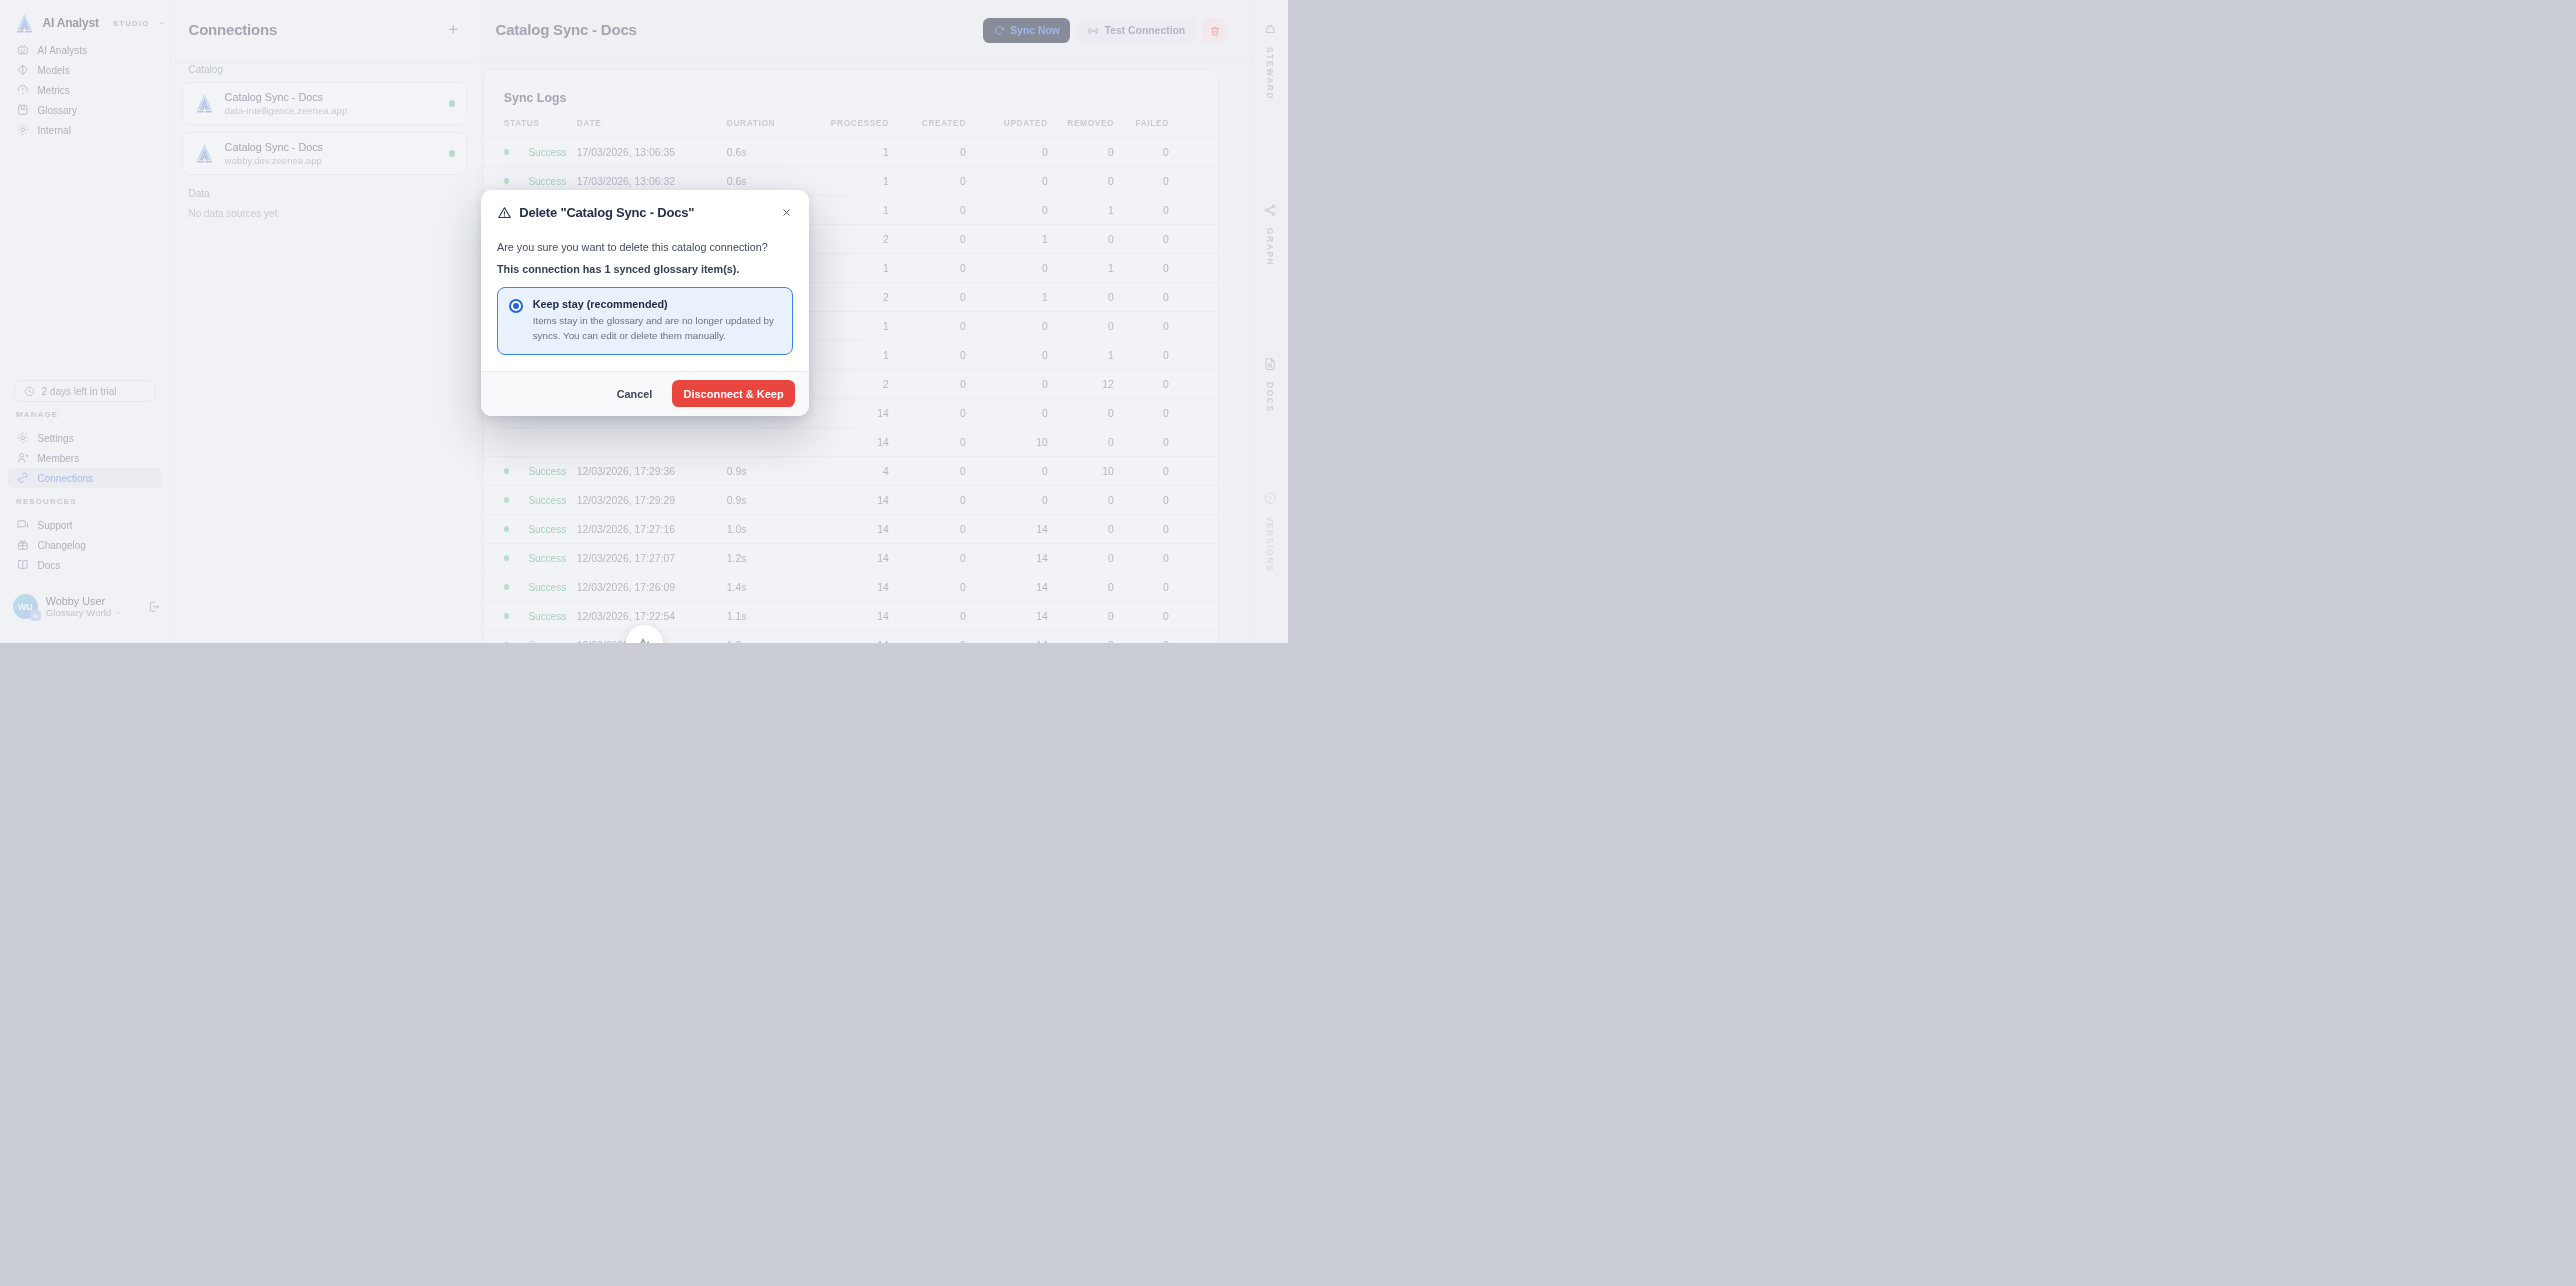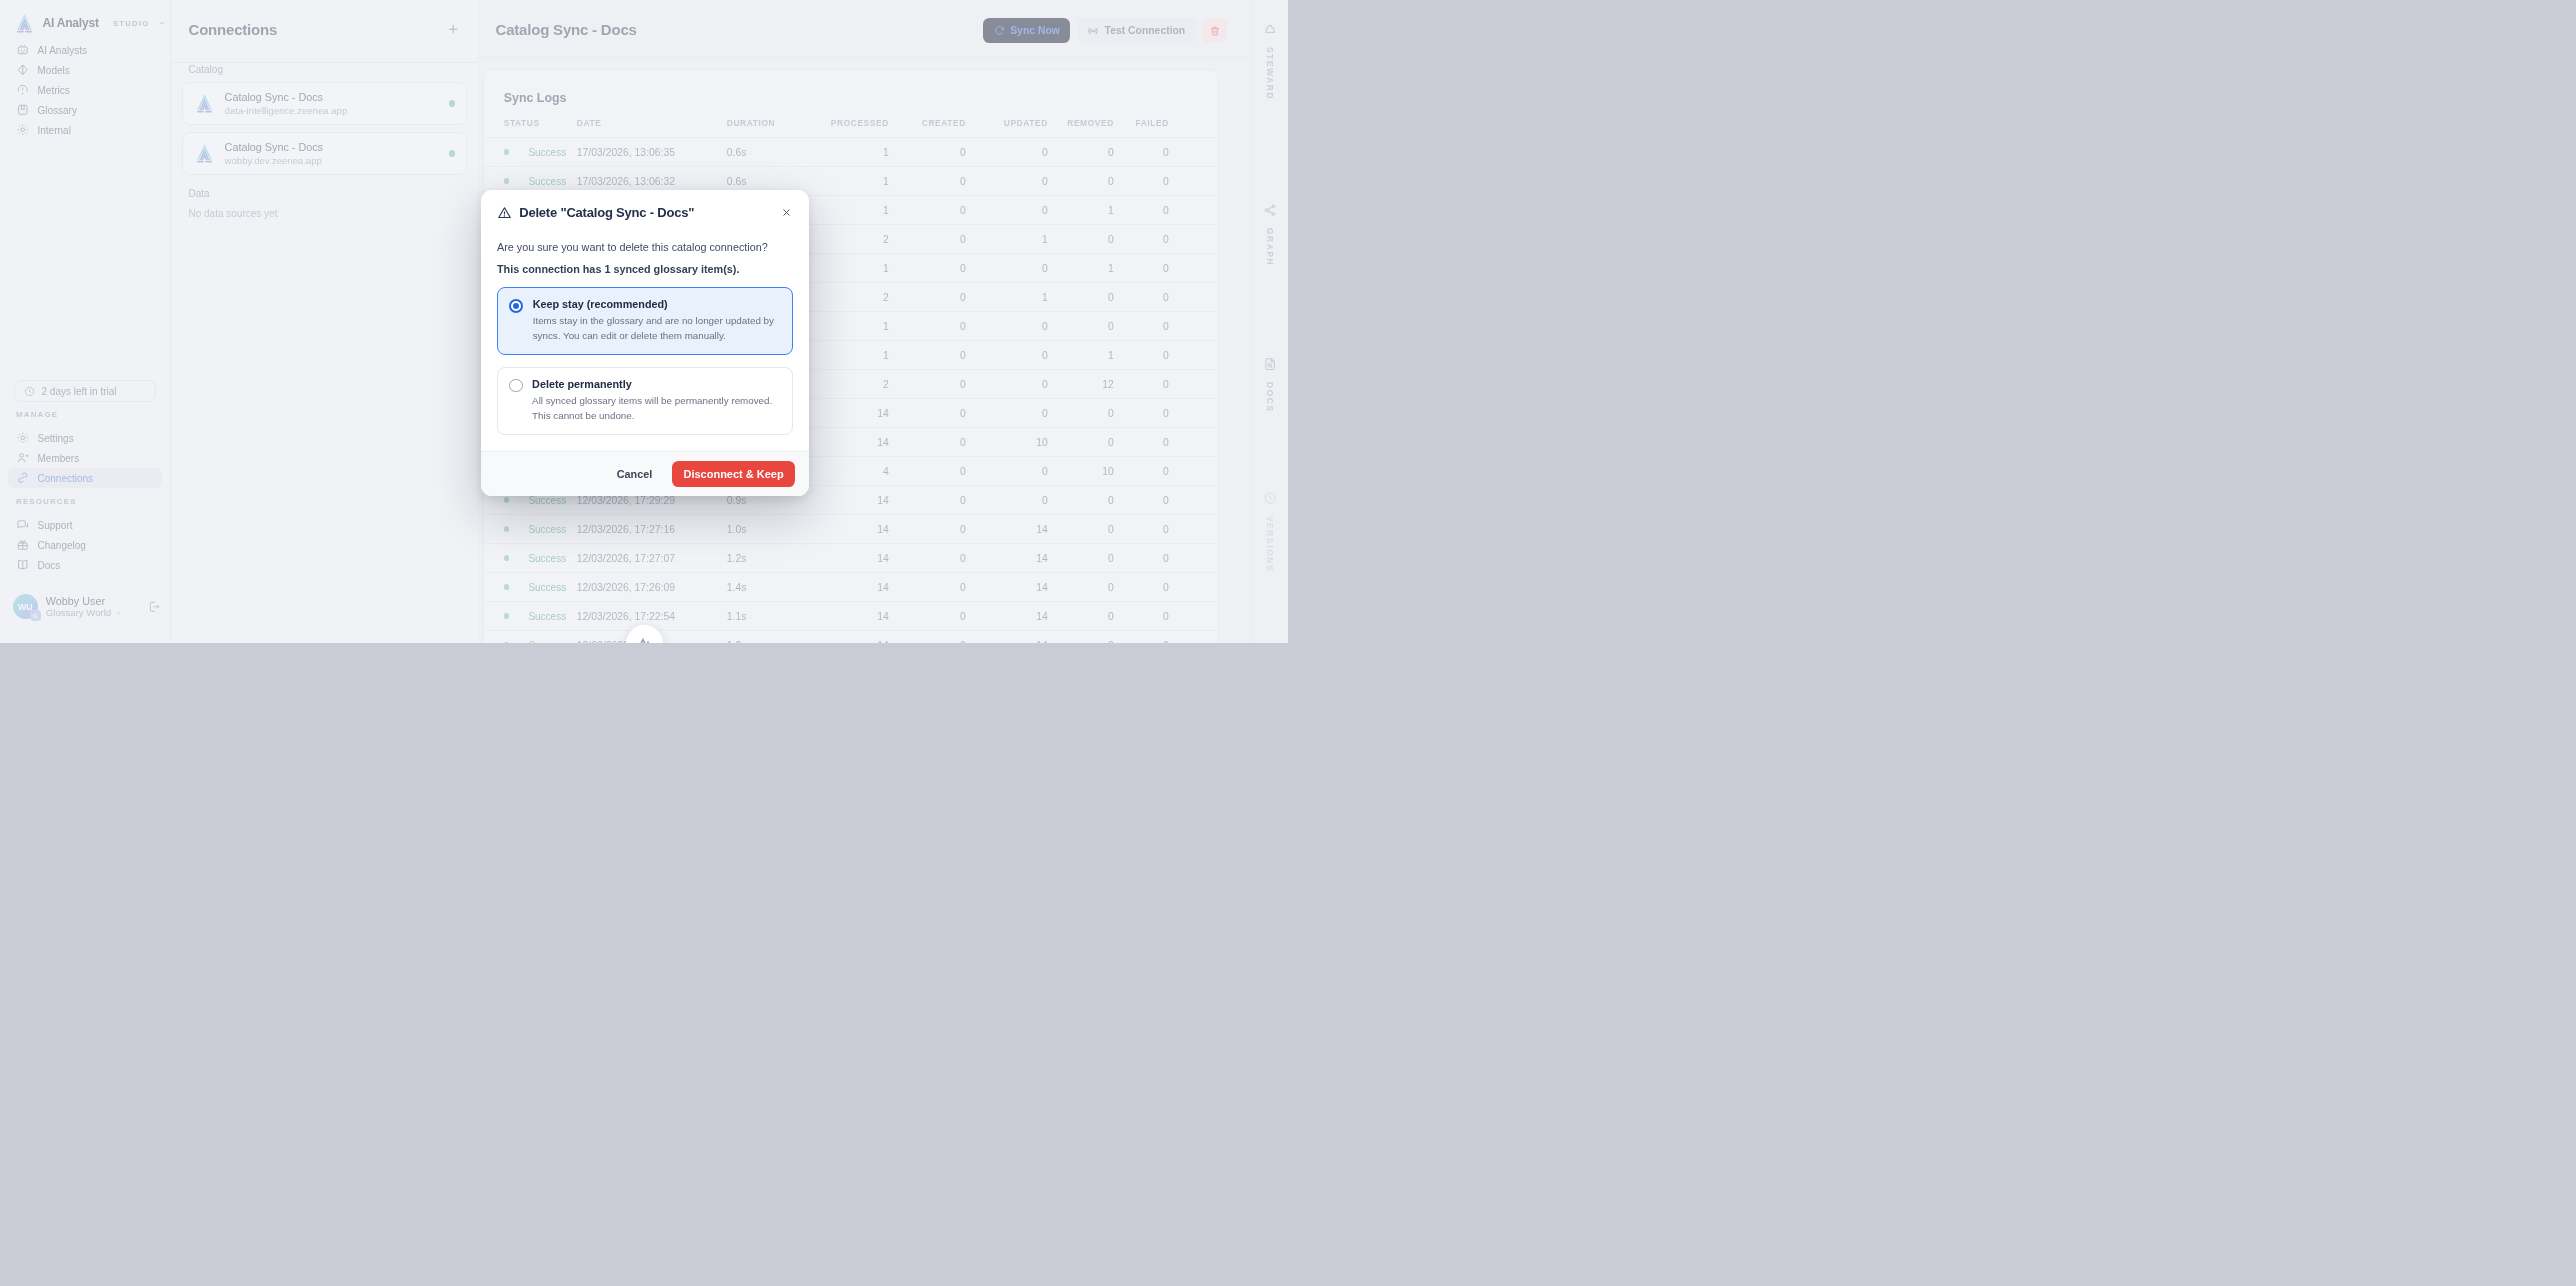--- a/index.html
+++ b/index.html
@@ -679,29 +679,20 @@
       <label class="opt active">
         <span class="radio">
             <span class="rdot"></span>
           </span>
         <span>
           <span class="opt-label">Keep stay (recommended)</span>
           <span class="opt-desc">Items stay in the glossary and are no longer updated by syncs. You can edit or delete them manually.</span>
         </span>
       </label>
 
-      <label class="opt">
-        <span class="radio">
-            <span class="rdot"></span>
-          </span>
-        <span>
-          <span class="opt-label">Delete permanently</span>
-          <span class="opt-desc">All synced glossary items will be permanently removed. This cannot be undone.</span>
-        </span>
-      </label>
     </div>
     <div class="modal-foot">
       <button class="cancel-btn">Cancel</button>
       <button class="danger-btn">Disconnect &amp; Keep</button>
     </div>
   </div>
 </div>
 
 
 </body></html>

